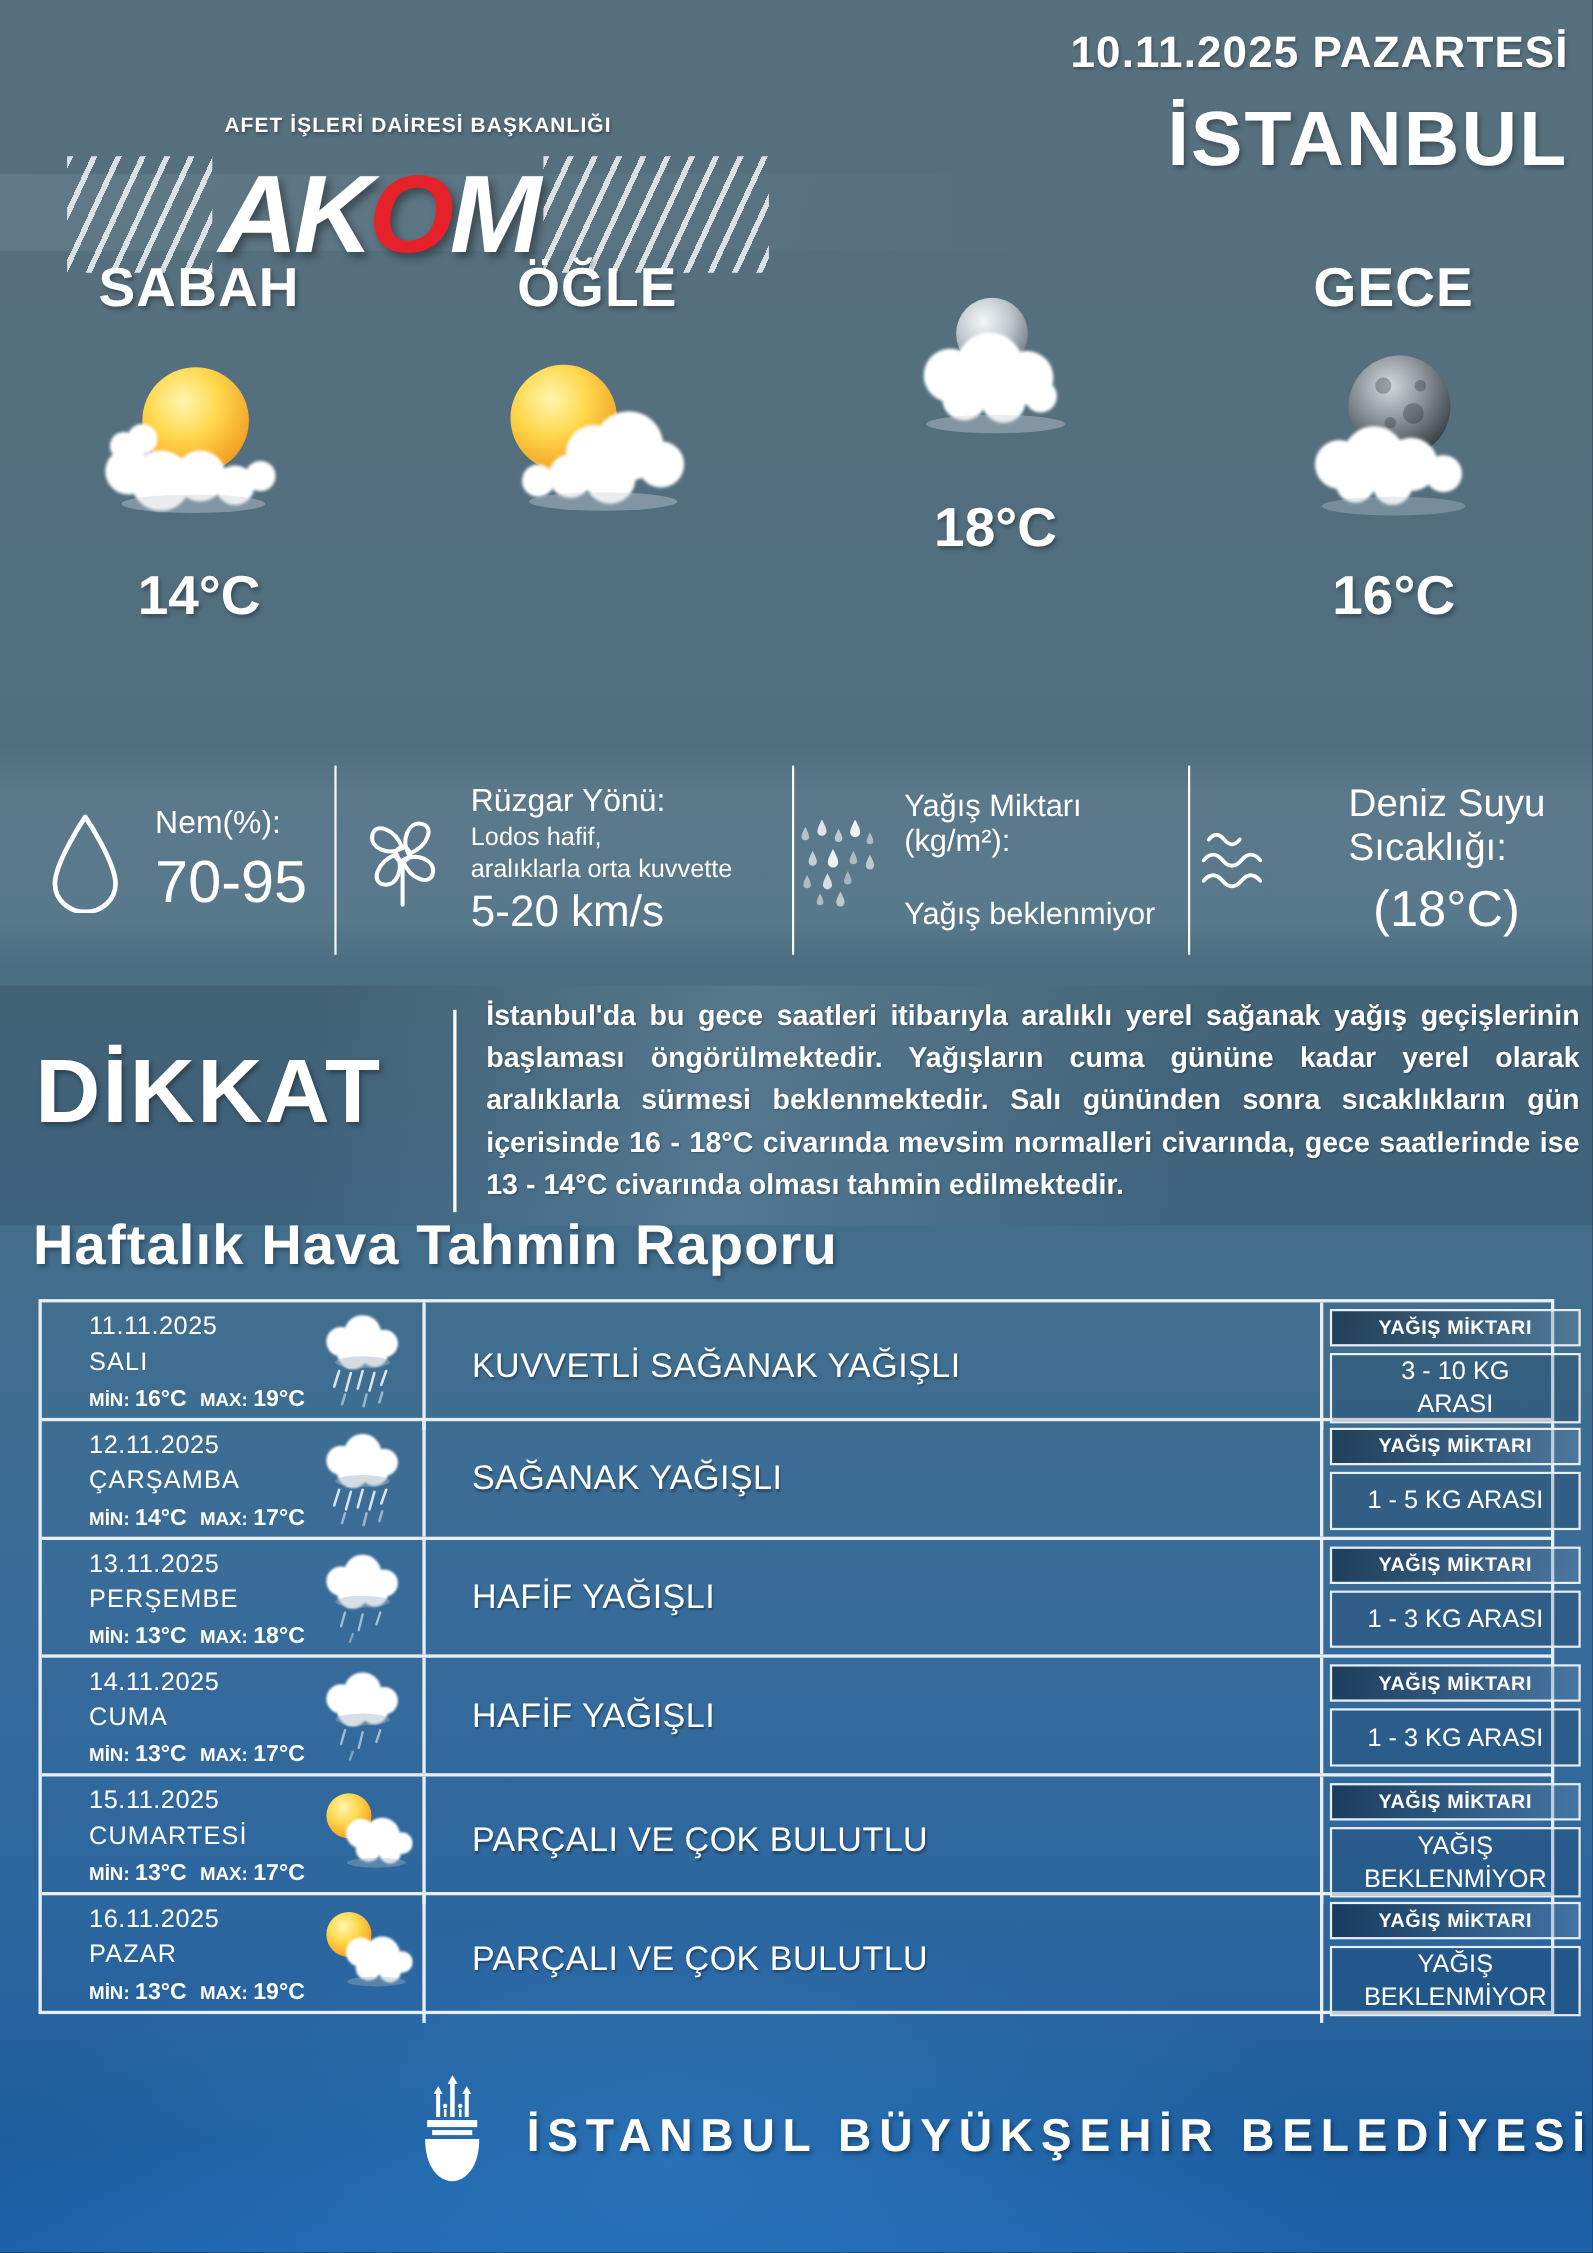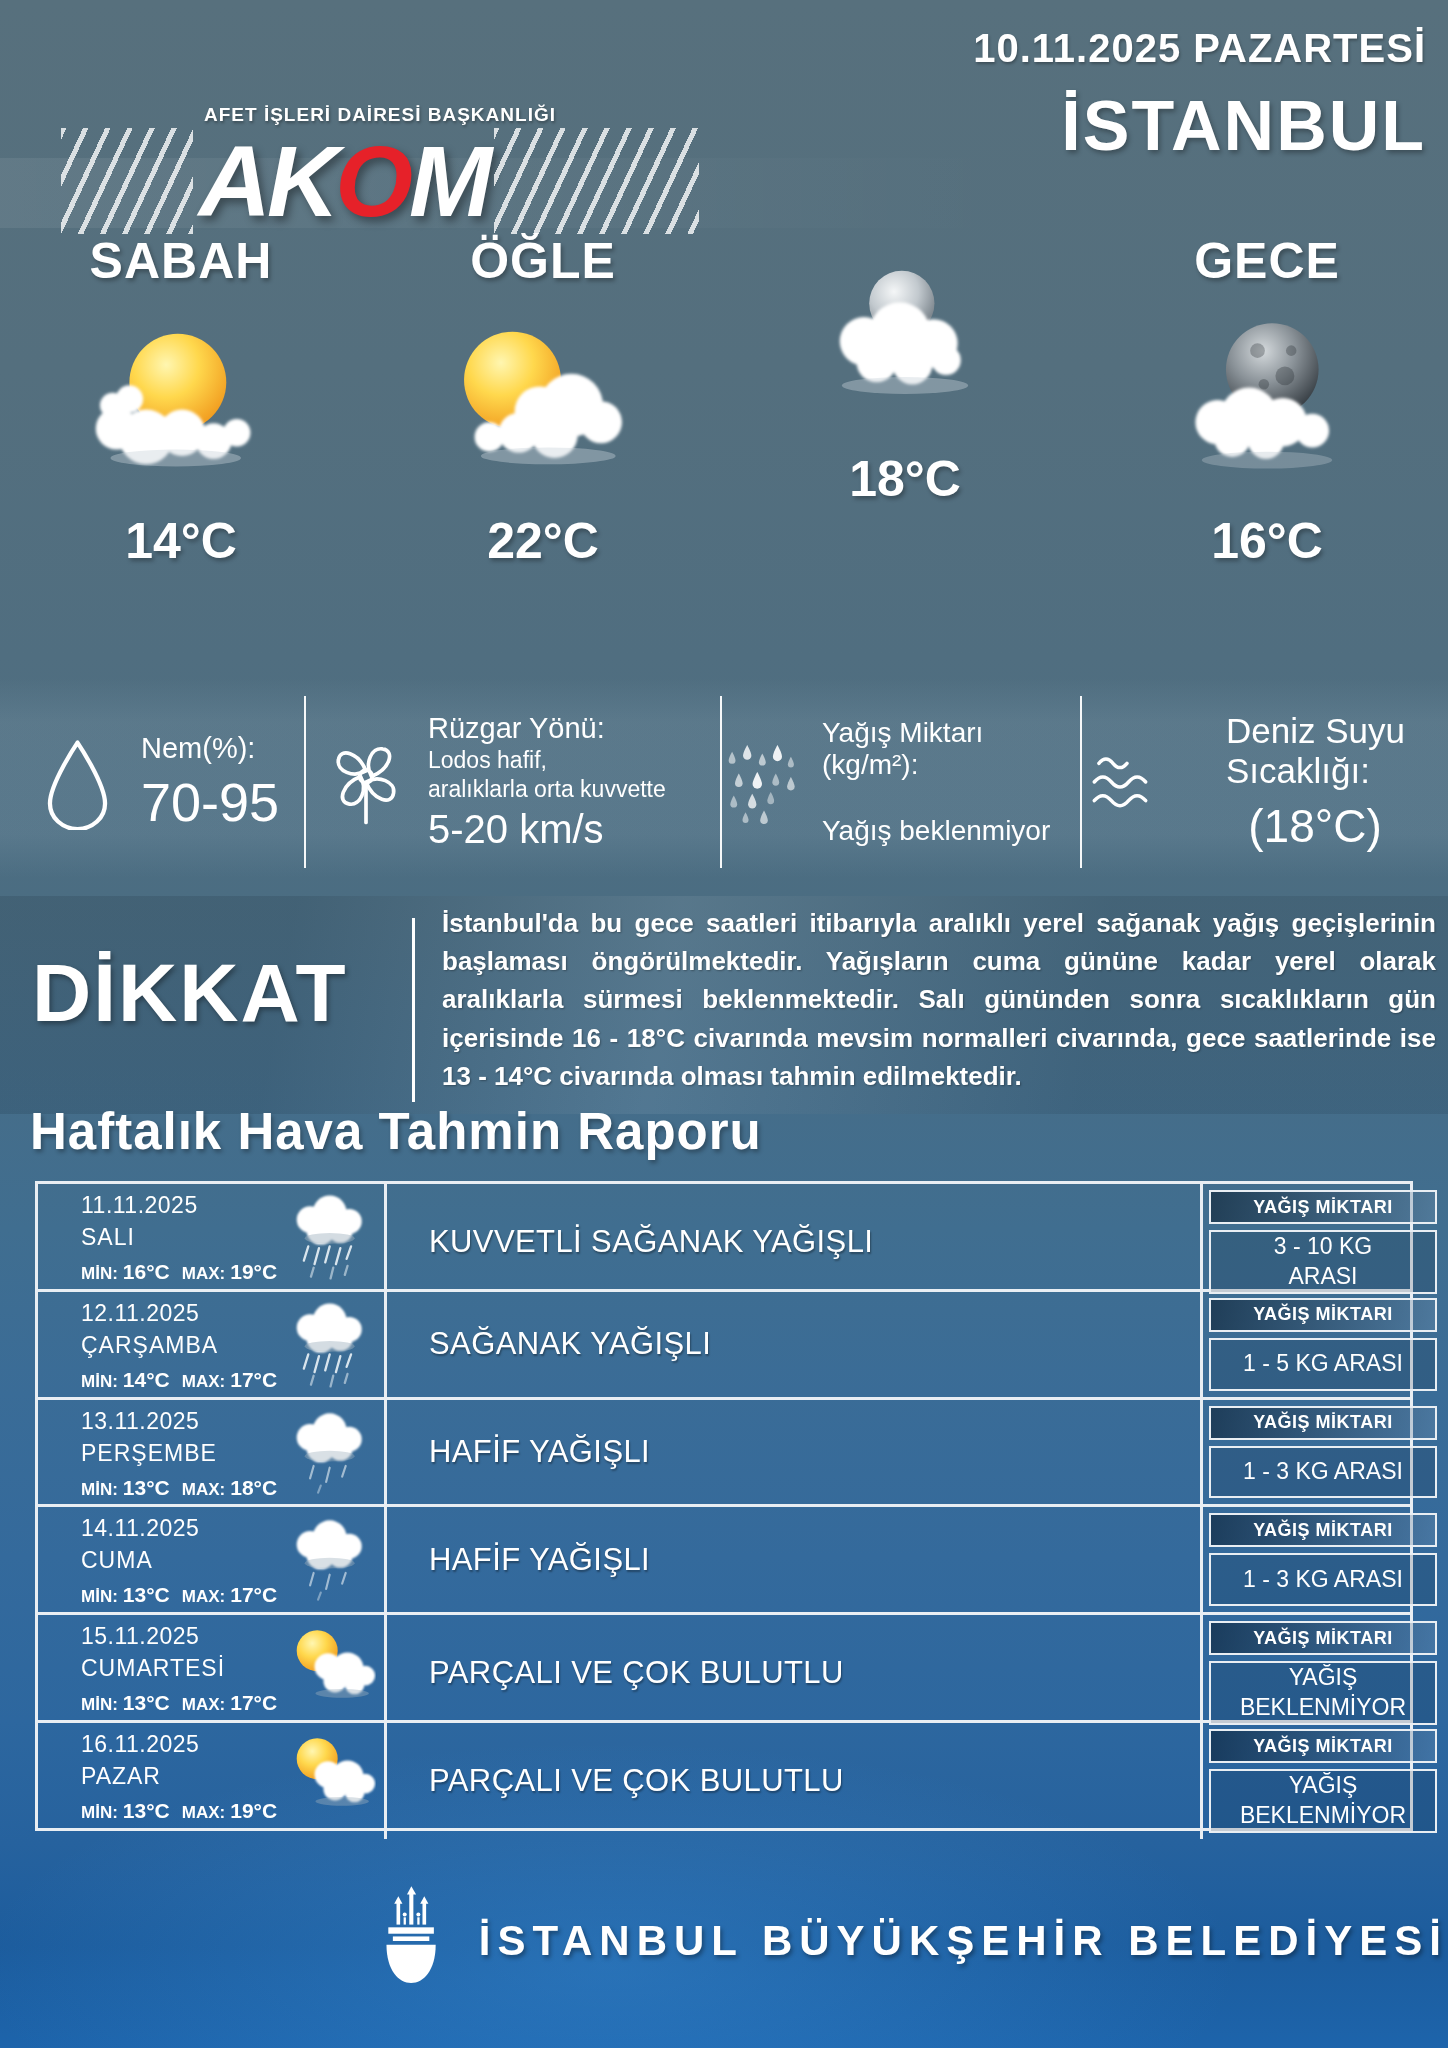--- a/index.html
+++ b/index.html
@@ -14,21 +14,21 @@
         #2d679f 84%, #26629e 90%, #1c5c9d 95%, #1d64ab 100%);
   }
   .sheen{position:absolute;left:0;right:0;pointer-events:none;}
   .sheen-stats{top:678px;height:200px;background:linear-gradient(180deg,rgba(200,220,232,0),rgba(200,220,232,.10) 22%,rgba(200,220,232,.10) 78%,rgba(200,220,232,0));}
   .sheen-warning{top:896px;height:218px;background:linear-gradient(100deg,rgba(5,15,25,.12) 20%,rgba(255,255,255,.07) 46%,rgba(5,15,25,.10) 75%);}
   .sheen-city{top:158px;height:70px;background:linear-gradient(90deg,rgba(255,255,255,.07),rgba(255,255,255,0) 70%);}
 
   
   .akom{position:absolute;left:30px;top:104px;width:700px;text-align:center;}
   .akom-agency{font-size:19px;font-weight:700;letter-spacing:1px;text-shadow:1px 2px 3px rgba(0,0,0,.35);}
-  .akom-row{display:flex;align-items:center;justify-content:center;margin-top:2px;}
+  .akom-row{display:flex;align-items:center;justify-content:center;margin-top:16px;}
   .stripes{height:106px;background:repeating-linear-gradient(115deg,rgba(255,255,255,.92) 0 5px,rgba(255,255,255,0) 5px 20px);opacity:.85;}
   .stripes-left{width:132px;margin-right:6px;}
   .stripes-right{width:205px;margin-left:6px;}
   .akom-word{font-size:100px;font-weight:900;font-style:italic;letter-spacing:-4px;line-height:1;
     text-shadow:4px 5px 8px rgba(0,0,0,.38);white-space:nowrap;}
   .akom-word .o{color:#e62129;}
   .hdr-date{position:absolute;top:26px;right:22px;font-size:40px;font-weight:800;letter-spacing:1px;text-shadow:1px 2px 3px rgba(0,0,0,.3);}
   .hdr-city{position:absolute;top:86px;right:22px;font-size:70px;font-weight:800;letter-spacing:2px;text-shadow:2px 3px 5px rgba(0,0,0,.3);}
 
   
@@ -169,21 +169,20 @@
     <g fill="#ffffff" filter="url(#soft)">
       <circle cx="92" cy="88" r="24"></circle>
               <circle cx="122" cy="82" r="30"></circle>
               <circle cx="150" cy="98" r="20"></circle>
       <circle cx="106" cy="110" r="22"></circle>
               <circle cx="72" cy="108" r="19"></circle>
               <circle cx="44" cy="112" r="14"></circle>
     </g>
     <ellipse cx="100" cy="130" rx="64" ry="8" fill="#c8d3da" opacity=".4"></ellipse>
           </svg></div>
-    <div class="p-temp">22°C</div>
   </div>
       <div class="period">
     <div class="p-icon"><svg viewBox="0 0 190 150">
     <circle cx="92" cy="44" r="31" fill="url(#moonG)"></circle>
     <g fill="#ffffff" filter="url(#soft)">
       <circle cx="56" cy="80" r="23"></circle>
               <circle cx="90" cy="72" r="29"></circle>
               <circle cx="122" cy="82" r="23"></circle>
       <circle cx="68" cy="100" r="19"></circle>
               <circle cx="102" cy="102" r="19"></circle>

